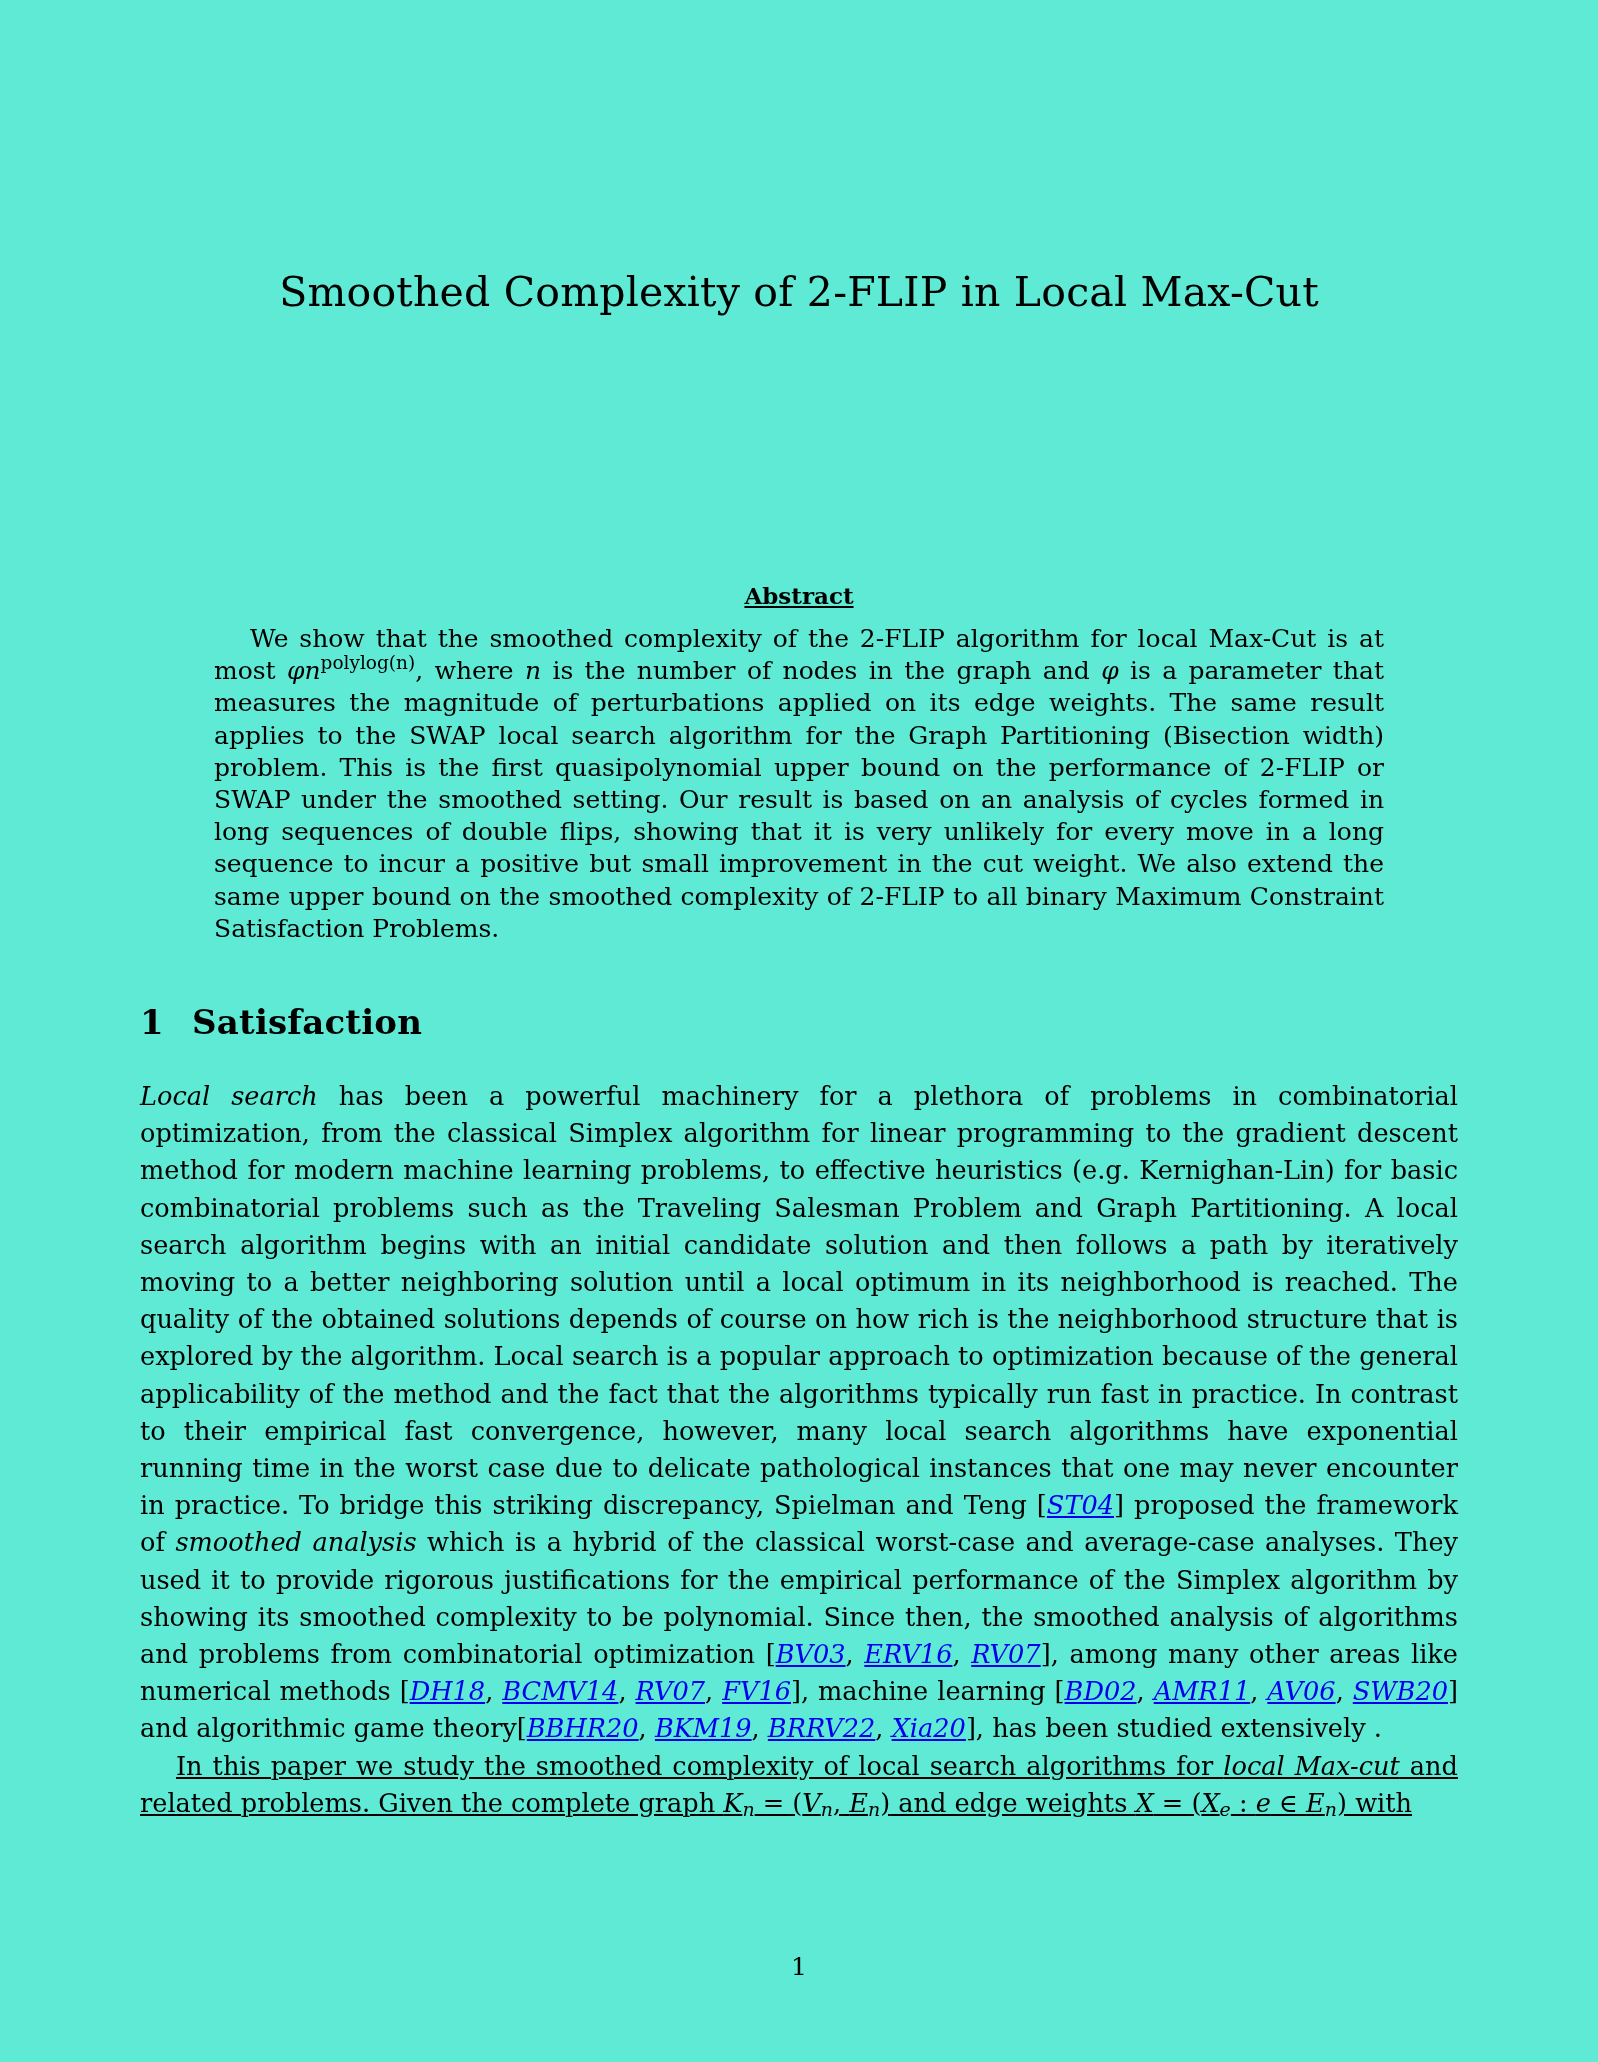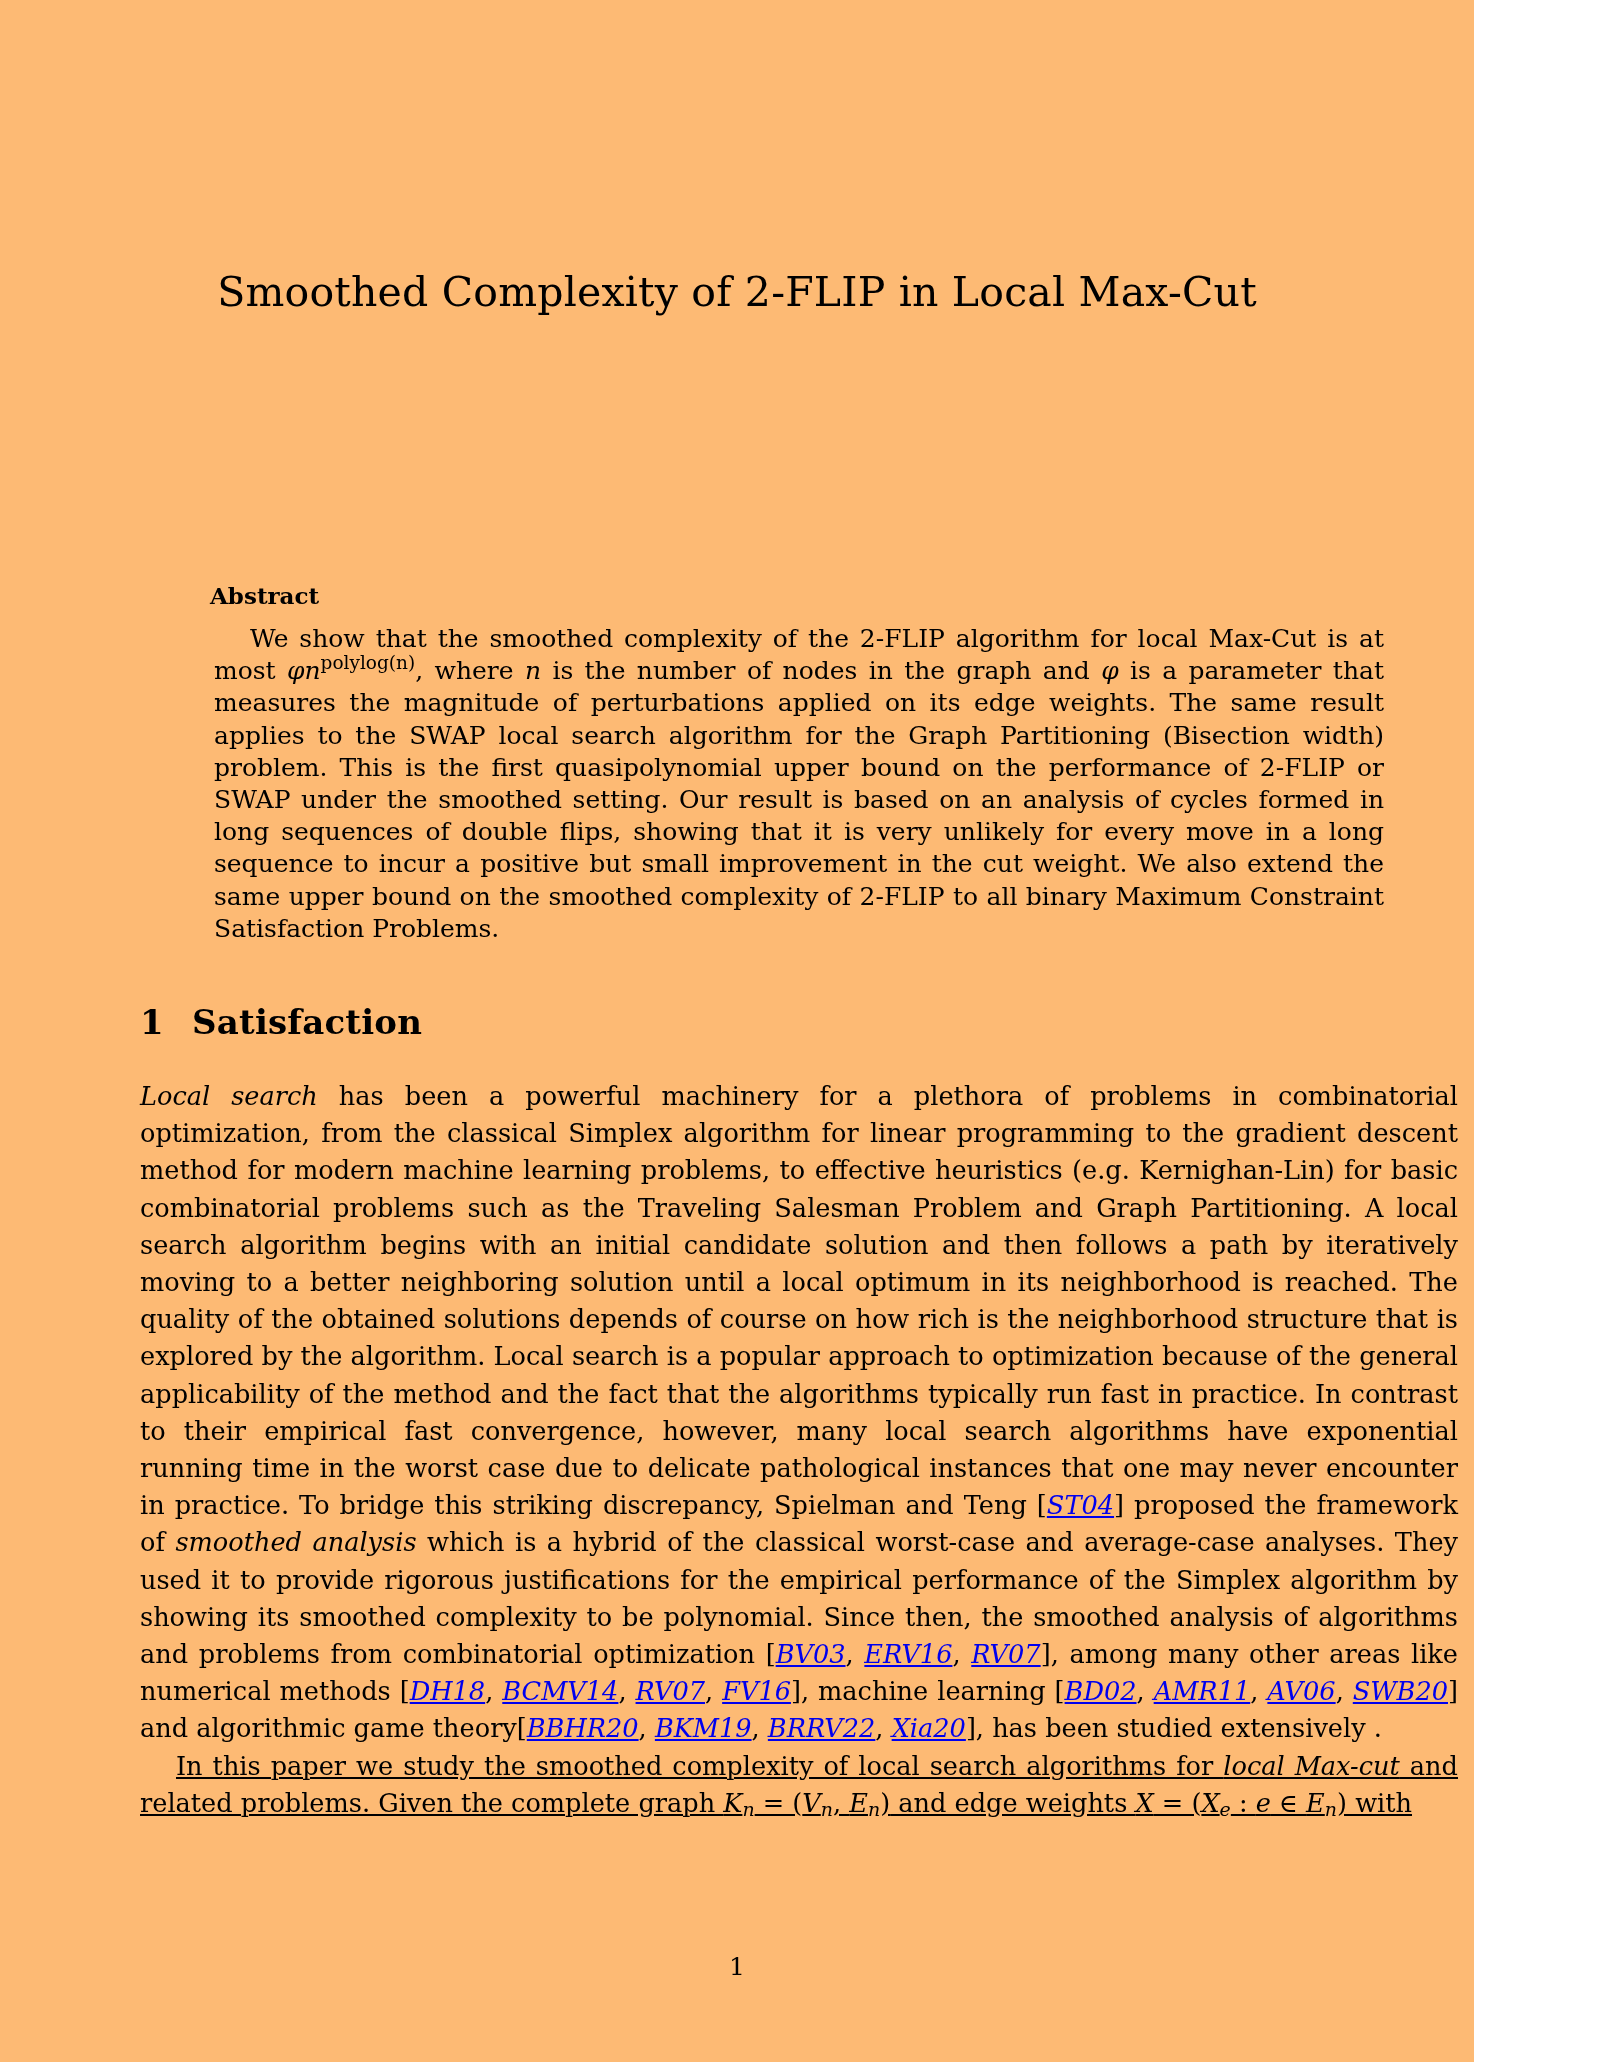--- a/index.html
+++ b/index.html
@@ -6,23 +6,23 @@
     margin: 0;
     padding: 0;
     background: #ffffff;
   }
   body {
     font-family: "DejaVu Serif", "Liberation Serif", serif;
     color: #000000;
   }
   .page {
     position: relative;
-    width: 1474px;
+    width: 1598px;
     height: 2062px;
-    background: #fdba74;
+    background: #5eead4;
     box-sizing: border-box;
     overflow: hidden;
   }
 
   
   .title {
     position: absolute;
     left: 0;
     right: 0;
     top: 268px;
@@ -44,23 +44,25 @@
   }
 
   
   .abstract-wrap {
     position: absolute;
     left: 210px;
     width: 1178px;
     top: 582px;
   }
   .abstract-heading {
+    text-align: center;
     font-weight: bold;
     font-size: 23px;
     margin: 0 0 14px 0;
+    text-decoration: underline;
   }
   .abstract-body {
     font-size: 25px;
     line-height: 32.2px;
     text-align: justify;
     text-indent: 36px;
     margin: 4px;
     hyphens: manual;
   }
 

